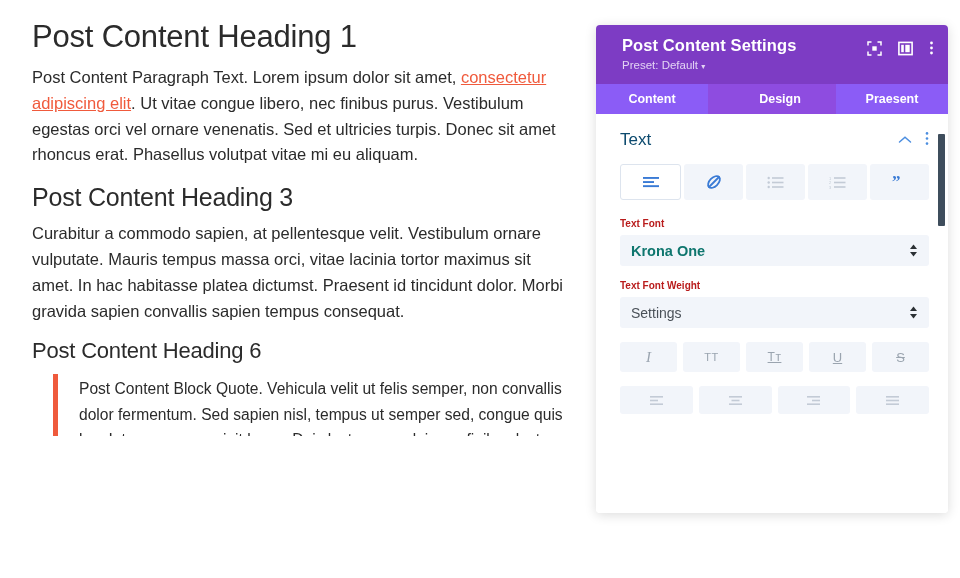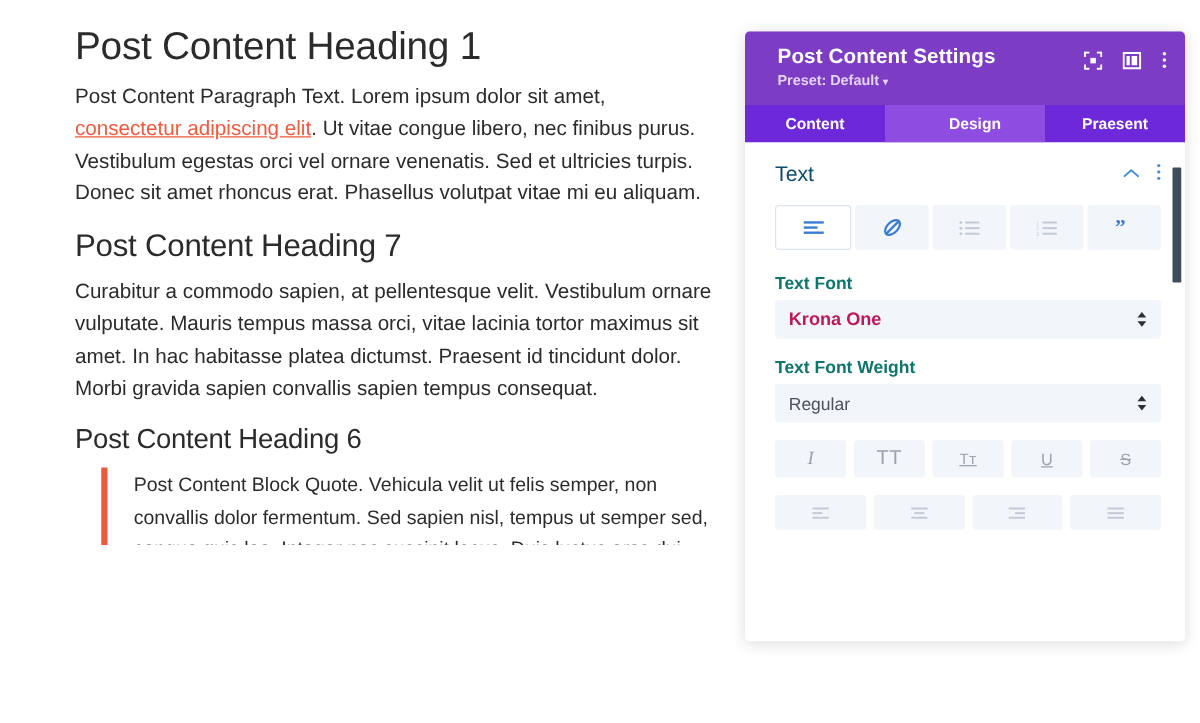--- a/index.html
+++ b/index.html
@@ -10,21 +10,21 @@
     position: relative;
   }
 
   
   #page-content {
     position: absolute;
     left: 0; top: 0;
     width: 596px; height: 436px;
     background: #ffffff;
     overflow: hidden;
-    padding: 18px 22px 0 60px;
+    padding: 18px 22px 0 32px;
   }
   .h1 {
     font-size: 31px;
     line-height: 1.22;
     font-weight: 400;
     color: #2b2b2b;
     letter-spacing: -0.2px;
     margin-bottom: 9px;
   }
   .h2 {
@@ -104,33 +104,33 @@
   .panel-title {
     color: #ffffff;
     font-size: 16.5px;
     font-weight: 700;
     line-height: 1.25;
     letter-spacing: 0.1px;
   }
   .panel-preset {
     color: #e3d3f4;
     font-size: 11.5px;
-    font-weight: 700;
+    font-weight: 400;
     margin-top: 3px;
   }
   .preset-caret { font-size: 8px; }
   .header-icons {
     display: flex;
     align-items: center;
     gap: 16px;
     padding-top: 5px;
   }
   .hdr-icon { cursor: pointer; line-height: 0; }
 
-  .tab-row { display: flex; height: 30px; background: #6d28d9; }
+  .tab-row { display: flex; height: 30px; background: #8b5cf6; }
   .tab {
     flex: 1;
     display: flex;
     align-items: center;
     justify-content: center;
     color: #ffffff;
     font-size: 12.5px;
     font-weight: 700;
     cursor: pointer;
   }
@@ -162,38 +162,38 @@
     align-items: center;
     justify-content: center;
     cursor: pointer;
   }
   .icon-tab.active {
     background: #ffffff;
     border: 1px solid #dde4ee;
   }
 
   .field-label {
-    font-size: 14px;
+    font-size: 10px;
     font-weight: 700;
-    color: #0f766e;
+    color: #b91c1c;
     margin-bottom: 6px;
   }
   .field-group { margin-bottom: 14px; }
   .select-box {
     height: 31px;
     background: #f2f5fa;
     border-radius: 3px;
     display: flex;
     align-items: center;
     justify-content: space-between;
     padding: 0 11px;
     cursor: pointer;
   }
   .select-value { font-size: 14px; color: #4a5158; }
-  .select-value.bold { font-weight: 700; color: #be185d; font-size: 14.5px; }
+  .select-value.bold { font-weight: 700; color: #0f766e; font-size: 14.5px; }
   .spinner { display: flex; flex-direction: column; gap: 2px; }
 
   .btn-row { display: flex; gap: 6px; }
   .style-btn {
     flex: 1;
     height: 30px;
     background: #f2f5fa;
     border-radius: 3px;
     display: flex;
     align-items: center;
@@ -230,21 +230,21 @@
 </style>
 </head>
 <body>
 
 <div id="page-content">
 
   <div class="h1">Post Content Heading 1</div>
 
   <p class="body-p"><span>Post Content Paragraph Text. Lorem ipsum dolor sit amet, </span><a class="link" href="#">consectetur adipiscing elit</a><span>. Ut vitae congue libero, nec finibus purus. Vestibulum egestas orci vel ornare venenatis. Sed et ultricies turpis. Donec sit amet rhoncus erat. Phasellus volutpat vitae mi eu aliquam.</span></p>
 
-  <div class="h2">Post Content Heading 7</div>
+  <div class="h2">Post Content Heading 3</div>
 
   <p class="body-p">Curabitur a commodo sapien, at pellentesque velit. Vestibulum ornare vulputate. Mauris tempus massa orci, vitae lacinia tortor maximus sit amet. In hac habitasse platea dictumst. Praesent id tincidunt dolor. Morbi gravida sapien convallis sapien tempus consequat.</p>
 
   <div class="h3">Post Content Heading 6</div>
 
   <blockquote class="blockquote">
     <p class="body-p">Post Content Block Quote. Vehicula velit ut felis semper, non convallis dolor fermentum. Sed sapien nisl, tempus ut semper sed, congue quis leo. Integer nec suscipit lacus. Duis luctus eros dui, nec finibus lectus tempor nec. Pellentesque at tincidunt turpis.</p>
   </blockquote>
 
   <div class="image-placeholder">
@@ -364,37 +364,37 @@
             <path d="M4.5 0.6L8 5H1z" fill="#2b3034"></path>
             <path d="M4.5 12.4L8 8H1z" fill="#2b3034"></path>
           </svg>
         </span>
       </div>
     </div>
 
     <div class="field-group">
       <div class="field-label">Text Font Weight</div>
       <div class="select-box">
-        <span class="select-value">Regular</span>
+        <span class="select-value">Settings</span>
         <span class="spinner">
           <svg width="9" height="13" viewBox="0 0 9 13">
             <path d="M4.5 0.6L8 5H1z" fill="#2b3034"></path>
             <path d="M4.5 12.4L8 8H1z" fill="#2b3034"></path>
           </svg>
         </span>
       </div>
     </div>
 
     <div class="field-group">
       <div class="btn-row">
         <div class="style-btn">
           <span style="font-style:italic;font-family:'Liberation Serif',serif;font-size:15px;">I</span>
         </div>
         <div class="style-btn">
-          <span style="font-size:16px;letter-spacing:0.5px;text-align:center;">TT</span>
+          <span style="font-size:11px;letter-spacing:0.5px;text-align:center;">TT</span>
         </div>
         <div class="style-btn">
           <span style="font-size:12px;letter-spacing:0.5px;text-decoration:underline;">Tт</span>
         </div>
         <div class="style-btn">
           <span style="text-decoration:underline;font-size:13px;">U</span>
         </div>
         <div class="style-btn">
           <span style="text-decoration:line-through;font-size:13px;">S</span>
         </div>

